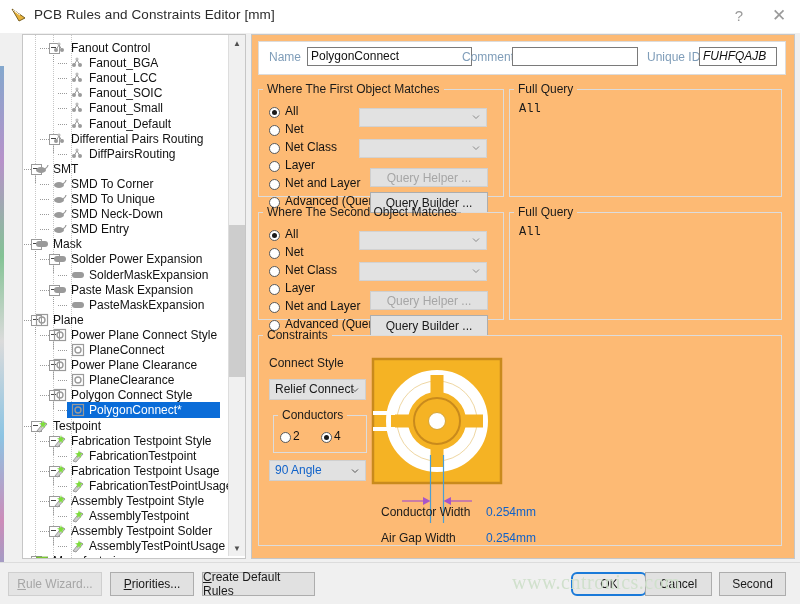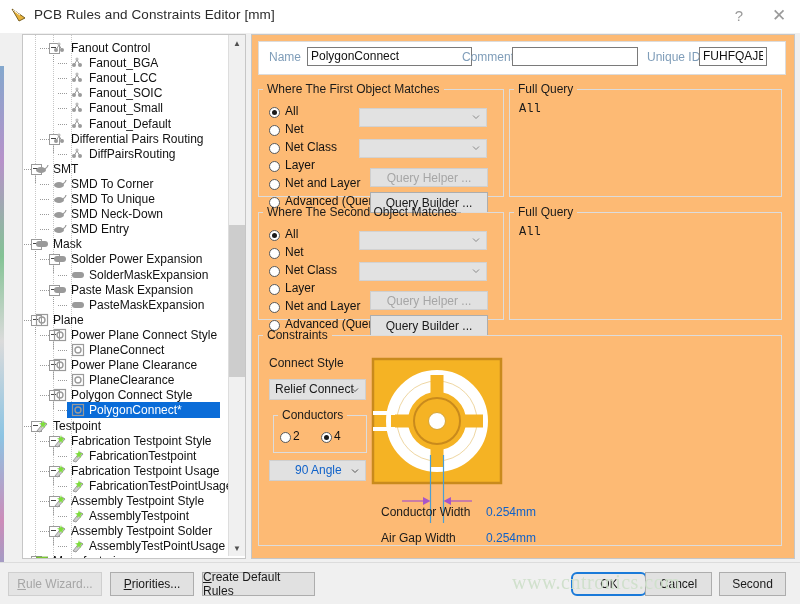--- a/index.html
+++ b/index.html
@@ -452,21 +452,21 @@
     </div>
 
     <div class="rpane">
 
       <div class="namebar">
         <div class="lbl-dim" style="position:absolute;left:10px;top:8px;">Name</div>
         <input class="tinput" style="left: 48px; top: 5px; width: 165px;" value="PolygonConnect">
         <div class="lbl-dim" style="position:absolute;left:203px;top:8px;">Comment</div>
         <input class="tinput" style="left: 253px; top: 5px; width: 126px;" value="">
         <div class="lbl-dim" style="position:absolute;left:388px;top:8px;">Unique ID</div>
-        <input class="tinput" style="left: 440px; top: 5px; width: 68px;" value="FUHFQAJB">
+        <input class="tinput" style="left: 440px; top: 5px; width: 78px; font-style: italic;" value="FUHFQAJB">
       </div>
 
       <fieldset class="grp" style="left:6px;top:47px;width:244px;height:113px;">
         <legend>Where The First Object Matches</legend>
 
         <div class="radio on" style="left:10px;top:10px;">
           <span class="dot"></span>
           <span class="rl">All</span>
         </div>
         <div class="radio" style="left:10px;top:28px;">
@@ -580,21 +580,21 @@
             <span class="dot"></span>
             <span class="rl" style="left:13px;">2</span>
           </div>
           <div class="radio on" style="left:47px;top:9px;">
             <span class="dot"></span>
             <span class="rl" style="left:13px;">4</span>
           </div>
         </fieldset>
 
         <div class="combo active" style="left:10px;top:118px;width:97px;height:21px;">
-          <span class="cv" style="top:2px;color:#1062c9;margin-left:20px;">90 Angle</span>
+          <span class="cv" style="top:2px;color:#1062c9;">90 Angle</span>
           <svg class="carr" style="top:6px;" viewBox="0 0 8 8">
             <path d="M1 2.5 L4 5.5 L7 2.5" fill="none" stroke="#555" stroke-width="1"></path>
             </svg>
         </div>
 
         <svg style="position:absolute;left:105px;top:13px;" width="300" height="196" viewBox="0 0 300 196">
 
           <rect x="9" y="4" width="128" height="124" fill="#f5b324" stroke="#c98a1c" stroke-width="2.5"></rect>
 
           <circle cx="73" cy="66" r="40" fill="none" stroke="#ffffff" stroke-width="22"></circle>

